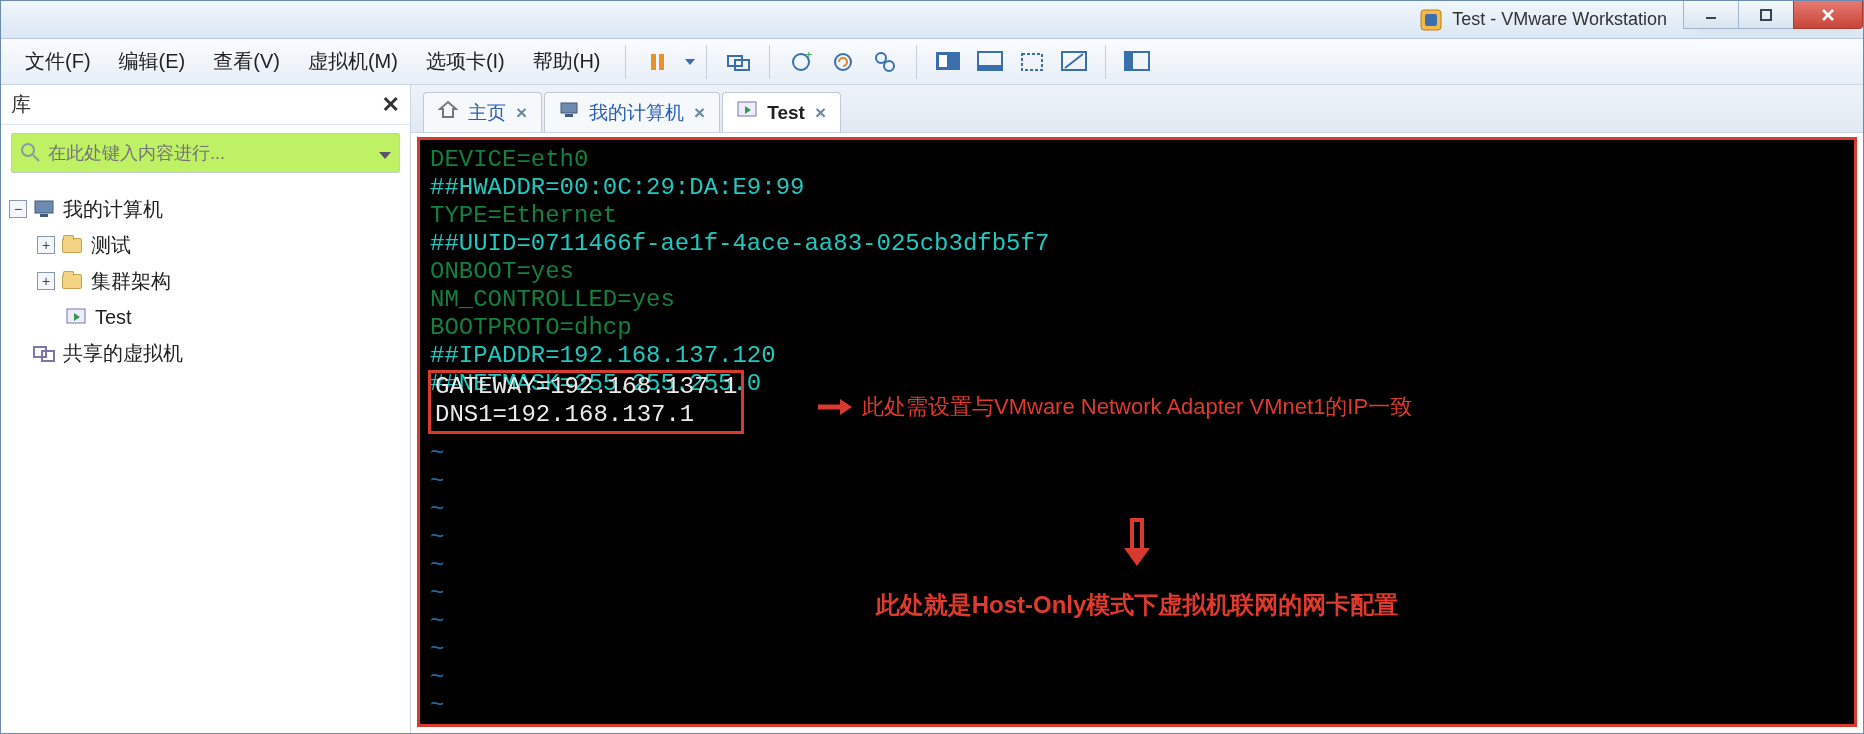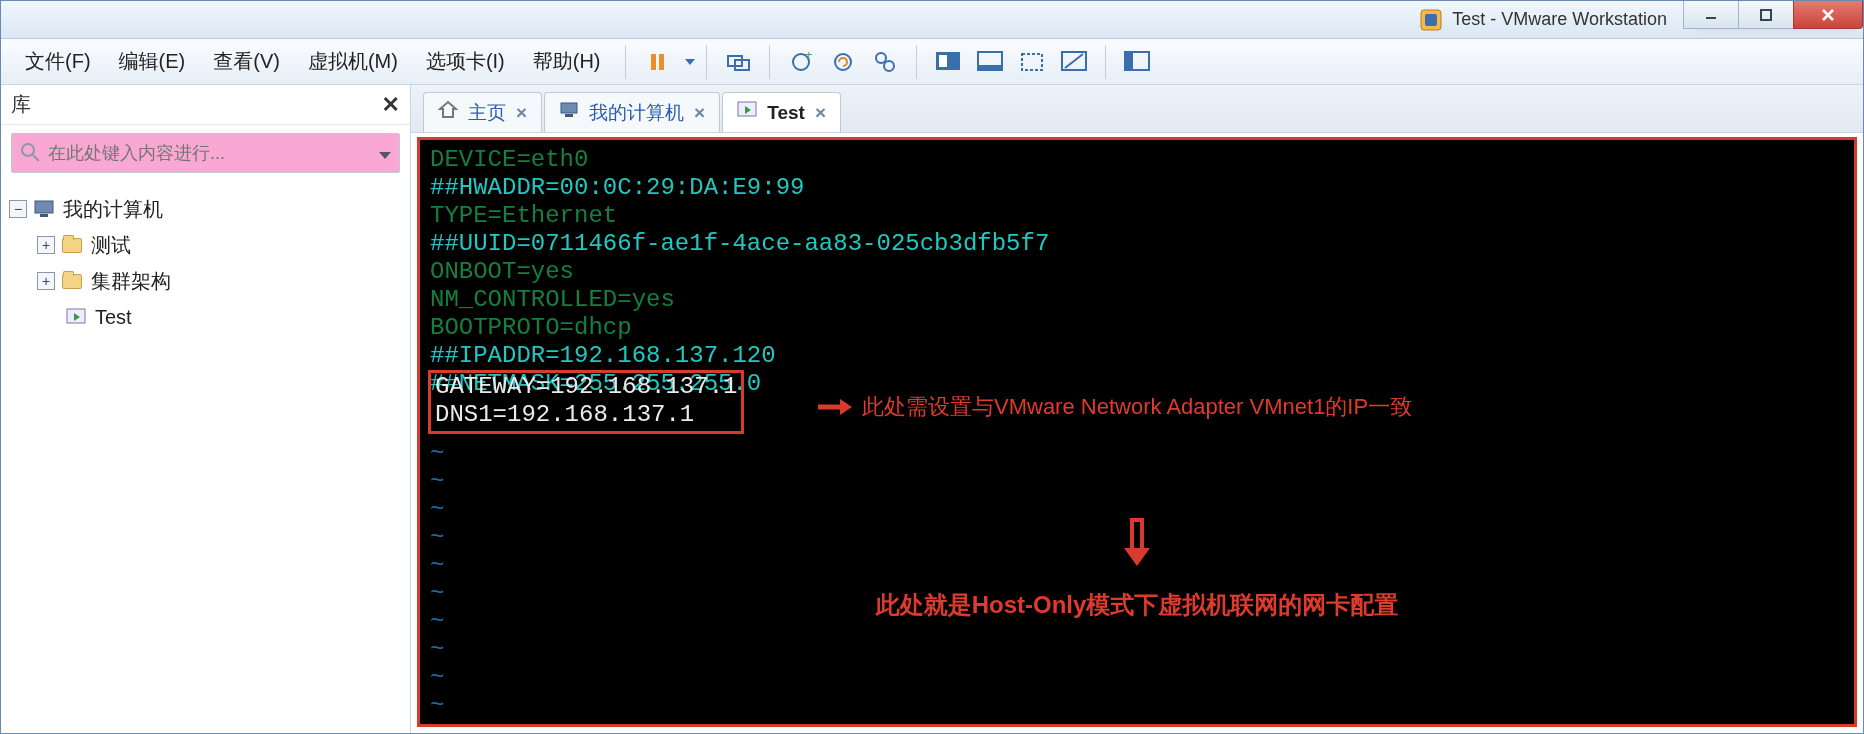--- a/index.html
+++ b/index.html
@@ -24,21 +24,21 @@
   .tb-group { display: flex; align-items: center; }
   .dropdown-caret { margin-left: 6px; }
 
   
   .main { flex: 1; display: flex; min-height: 0; background: #fff; }
   
   .sidebar { width: 410px; border-right: 1px solid #c9d5e3; display: flex; flex-direction: column; background: #fff; }
   .side-head { display: flex; align-items: center; height: 40px; padding: 0 10px; font-size: 20px; color: #333; border-bottom: 1px solid #e1e7ee; }
   .side-head .x { margin-left: auto; font-size: 22px; font-weight: bold; color: #333; cursor: pointer; }
   .searchwrap { margin: 8px 10px; position: relative; }
-  .searchwrap input { width: 100%; height: 40px; border: 1px solid #c0cad6; border-radius: 2px; padding: 0 34px 0 36px; font-size: 18px; color: #666; background: #f9a8d4; }
+  .searchwrap input { width: 100%; height: 40px; border: 1px solid #c0cad6; border-radius: 2px; padding: 0 34px 0 36px; font-size: 18px; color: #666; background: #bef264; }
   .searchwrap .mag { position: absolute; left: 8px; top: 8px; }
   .searchwrap .caret { position: absolute; right: 8px; top: 14px; }
   .tree { padding: 10px 8px; font-size: 20px; color: #222; }
   .tree .row { display: flex; align-items: center; height: 36px; white-space: nowrap; }
   .tree .tw { width: 18px; height: 18px; border: 1px solid #8a99aa; display: inline-flex; align-items: center; justify-content: center; font-size: 14px; line-height: 1; margin-right: 6px; color: #445; background: #f3f6fa; }
   .tree .indent1 { padding-left: 28px; }
   .tree .indent2 { padding-left: 56px; }
   .tree .ico { width: 22px; height: 22px; margin-right: 8px; display: inline-flex; align-items: center; justify-content: center; }
   .folder { width: 20px; height: 15px; background: #f3d484; border: 1px solid #c6a34a; border-radius: 2px; position: relative; }
   .folder::before { content: ""; position: absolute; top: -4px; left: 0; width: 9px; height: 4px; background: #f3d484; border: 1px solid #c6a34a; border-bottom: none; border-radius: 2px 2px 0 0; }
@@ -222,20 +222,30 @@
         </div>
         <div class="row indent2">
           <span class="ico">
               <svg width="22" height="20">
                 <rect x="2" y="2" width="18" height="14" fill="#eef" stroke="#77a"></rect>
                 <polygon points="9,6 9,14 15,10" fill="#3a9a4a"></polygon>
               </svg>
             </span>
           <span>Test</span>
         </div>
+        <div class="row">
+          <span style="width:18px;margin-right:6px"></span>
+          <span class="ico">
+              <svg width="22" height="20">
+                <rect x="1" y="4" width="12" height="10" fill="none" stroke="#77a" stroke-width="2"></rect>
+                <rect x="9" y="8" width="12" height="10" fill="none" stroke="#77a" stroke-width="2"></rect>
+              </svg>
+            </span>
+          <span>共享的虚拟机</span>
+        </div>
       </div>
     </div>
 
     <div class="content">
       <div class="tabbar">
         <div class="tab">
           <span><svg width="20" height="20">
                 <polygon points="10,2 18,9 15,9 15,17 5,17 5,9 2,9" fill="none" stroke="#777" stroke-width="2"></polygon>
               </svg></span>
           <span>主页</span>

